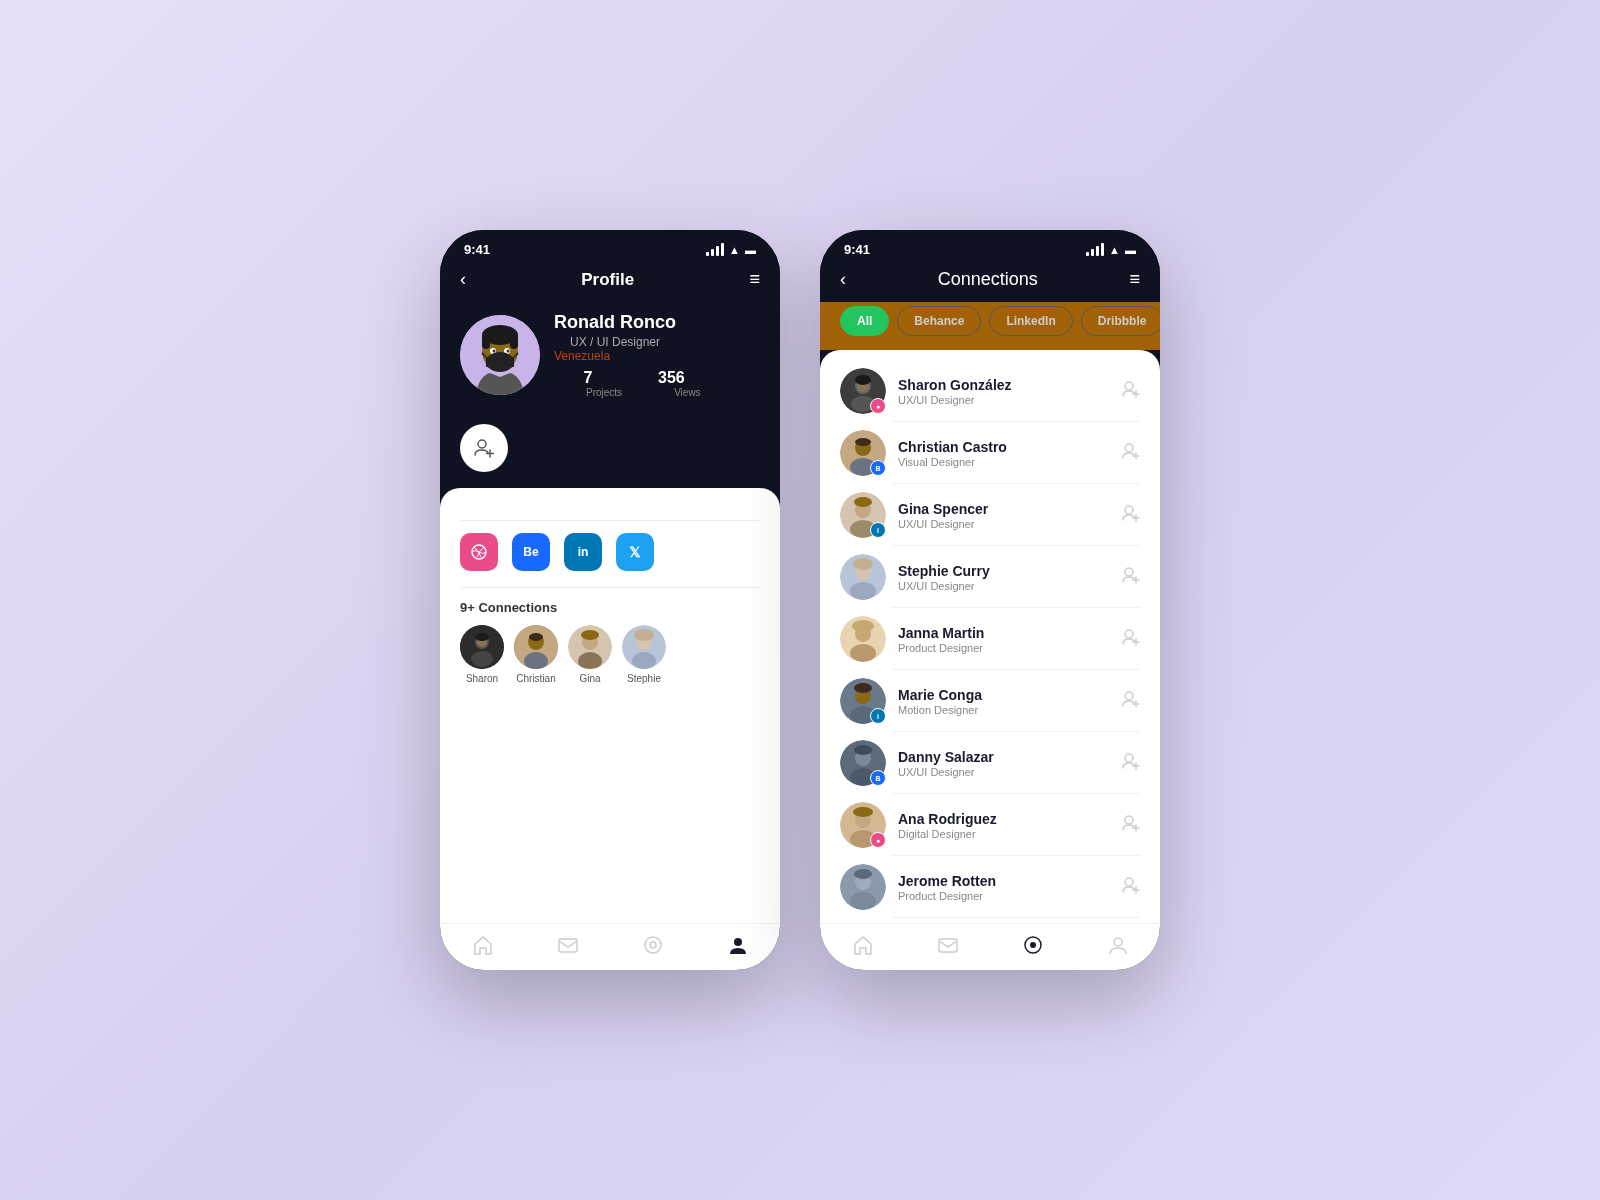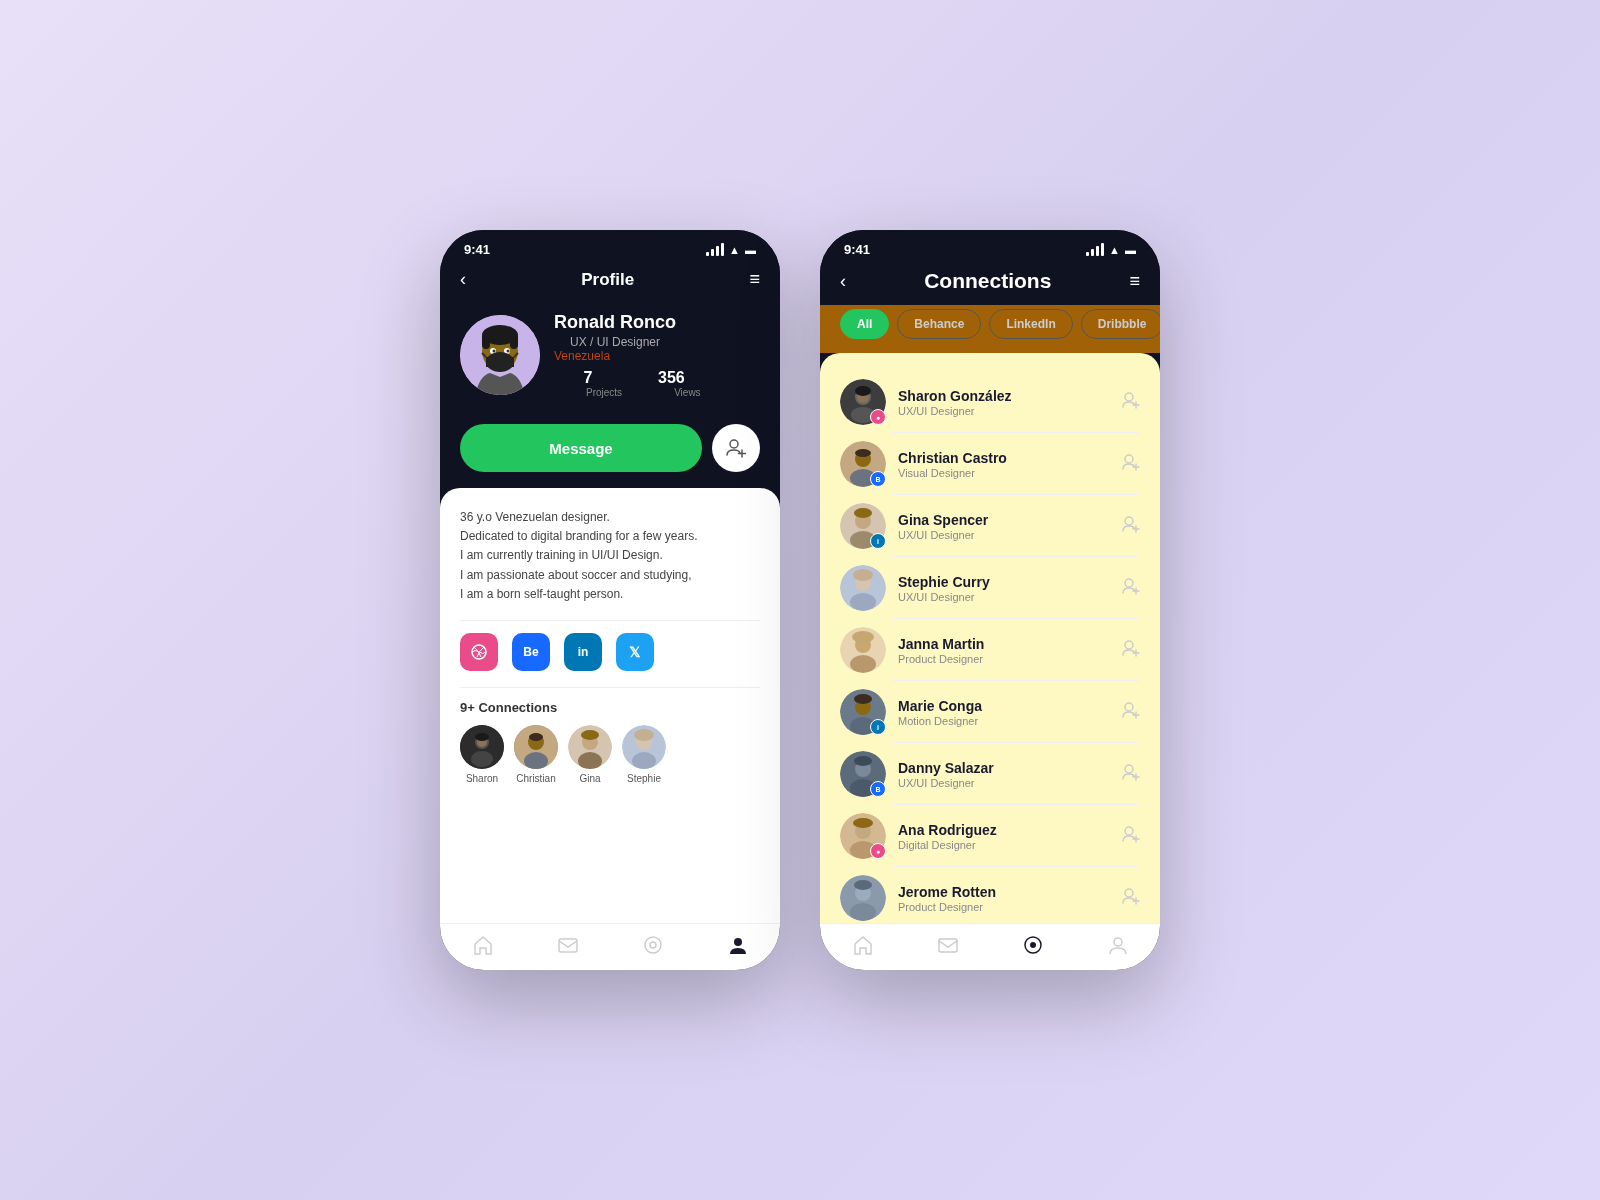--- a/index.html
+++ b/index.html
@@ -214,22 +214,22 @@
 
     .conn-header {
       background: #0f1221;
       display: flex;
       justify-content: space-between;
       align-items: center;
       padding: 8px 20px 12px;
       color: white;
     }
     .conn-header .title {
-      font-size: 21px;
-      font-weight: 700;
+      font-size: 18px;
+      font-weight: 400;
     }
 
     .filter-tabs {
       background: #a16207;
       display: flex;
       gap: 8px;
       padding: 4px 20px 14px;
       overflow-x: auto;
     }
     .filter-tab {
@@ -243,25 +243,25 @@
       color: #ccc;
       background: transparent;
     }
     .filter-tab.active {
       background: #22c55e;
       border-color: #22c55e;
       color: white;
     }
 
     .connections-list {
-      background: #fef9c3;
+      background: #ffffff;
       border-radius: 20px 20px 0 0;
       overflow-y: auto;
       flex: 1;
-      padding: 18px 0;
+      padding: 10px 0;
     }
 
     .conn-list-item {
       display: flex;
       align-items: center;
       padding: 8px 20px;
       gap: 12px;
       position: relative;
     }
     .conn-list-item:not(:last-child)::after {
@@ -408,33 +408,31 @@
             </div>
             <div class="stat">
               <div class="stat-value">356</div>
               <div class="stat-label">Views</div>
             </div>
           </div>
         </div>
       </div>
 
       <div class="action-buttons">
-        <button class="btn-message">Message</button>
         <button class="btn-add">
           <svg width="20" height="20" viewBox="0 0 20 20">
             <circle cx="8" cy="6" r="4" fill="none" stroke="#555" stroke-width="1.5"></circle>
             <path d="M1 17 Q1 12 8 12 Q13 12 14 15" fill="none" stroke="#555" stroke-width="1.5" stroke-linecap="round"></path>
             <line x1="16" y1="12" x2="16" y2="19" stroke="#555" stroke-width="1.5" stroke-linecap="round"></line>
             <line x1="12.5" y1="15.5" x2="19.5" y2="15.5" stroke="#555" stroke-width="1.5" stroke-linecap="round"></line>
           </svg>
         </button>
       </div>
 
       <div class="profile-card" style="flex:1; overflow:hidden;">
-        <p class="bio-text">36 y.o Venezuelan designer.<br>Dedicated to digital branding for a few years.<br>I am currently training in UI/UI Design.<br>I am passionate about soccer and studying,<br>I am a born self-taught person.</p>
 
         <div class="divider"></div>
 
         <div class="social-links">
           <div class="social-icon social-dribbble">
             <svg width="18" height="18" viewBox="0 0 18 18">
               <circle cx="9" cy="9" r="7" fill="none" stroke="white" stroke-width="1.5"></circle>
               <path d="M2 9 Q5 6 9 9 Q13 12 16 9" fill="none" stroke="white" stroke-width="1"></path>
               <path d="M4 4 Q9 8 11 14" fill="none" stroke="white" stroke-width="1"></path>
               <path d="M14 4 Q9 8 7 14" fill="none" stroke="white" stroke-width="1"></path>

